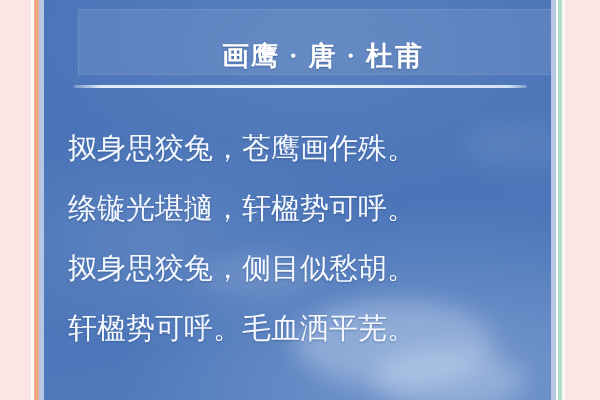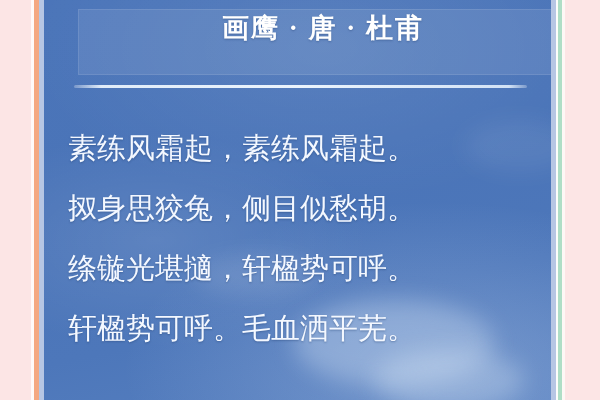--- a/index.html
+++ b/index.html
@@ -68,21 +68,21 @@
   .title-box {
     position: absolute;
     left: 34px;
     top: 9px;
     width: 490px;
     height: 66px;
     background: rgba(255,255,255,0.085);
     border: 1px solid rgba(255,255,255,0.10);
     box-sizing: border-box;
     display: flex;
-    align-items: flex-start;
+    align-items: flex-end;
     justify-content: center;
   }
   .title-text {
     color: #ffffff;
     font-size: 27px;
     letter-spacing: 2px;
     font-weight: 700;
     text-shadow: 0 1px 2px rgba(30,60,110,0.40);
     white-space: nowrap;
   }
@@ -141,20 +141,20 @@
     <div class="cloud cloud-c"></div>
     <div class="cloud cloud-d"></div>
 
     <div class="title-box">
       <div class="title-text">画鹰 · 唐 · 杜甫</div>
     </div>
 
     <div class="divider"></div>
 
     <div class="poem-body">
-      <div class="poem-line">素练风霜起，素练风霜起。</div>
+      <div class="poem-line">㧐身思狡兔，苍鹰画作殊。</div>
+      <div class="poem-line">绦镟光堪擿，轩楹势可呼。</div>
       <div class="poem-line">㧐身思狡兔，侧目似愁胡。</div>
-      <div class="poem-line">绦镟光堪擿，轩楹势可呼。</div>
       <div class="poem-line">轩楹势可呼。毛血洒平芜。</div>
     </div>
 
   </div>
 </div>
 
 </body></html>

